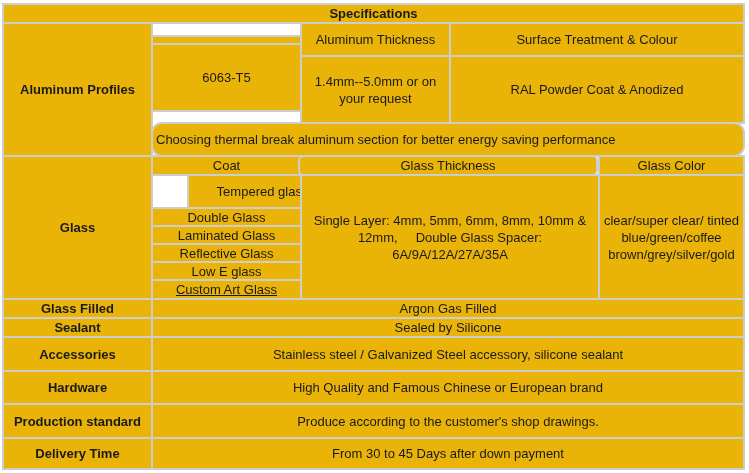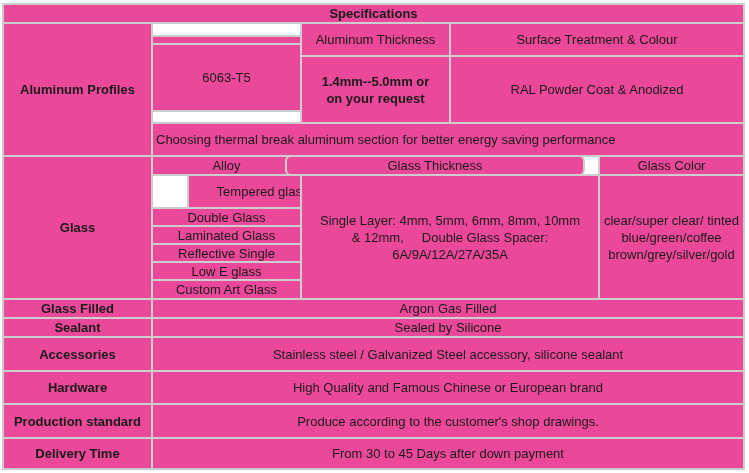--- a/index.html
+++ b/index.html
@@ -1,22 +1,22 @@
 <!DOCTYPE html>
 <html><head>
   <meta charset="utf-8">
   <style>
     html, body { margin: 0; padding: 0; background: #ffffff; }
     body { width: 749px; height: 473px; position: relative; overflow: hidden;
            font-family: "Liberation Sans", sans-serif; color: #1a1a1a; }
     .grid { position: absolute; left: 2px; top: 3px; width: 743px; height: 467px; }
     .cell { position: absolute; box-sizing: border-box; border: 2px solid #cdcdcd;
             display: flex; align-items: center; justify-content: center; text-align: center;
-            font-size: 13px; line-height: 17px; background: #ec4899; padding: 0 3px; }
-    .cell.left { justify-content: flex-start; text-align: center; }
+            font-size: 13px; line-height: 17px; background: #eab308; padding: 0 3px; }
+    .cell.left { justify-content: flex-start; text-align: center; border-radius: 11px; }
     .bold { font-weight: bold; }
     .title { font-weight: bold; font-size: 13px; }
   </style>
 </head>
 <body>
 
 <div class="grid">
 
   <div class="cell title" style="left:0;top:0;width:743px;height:21px;">
       <span>Specifications</span>
@@ -32,65 +32,65 @@
   <div class="cell" style="left:298px;top:19px;width:151px;height:35px;">
       <span>Aluminum Thickness</span>
     </div>
   <div class="cell" style="left:447px;top:19px;width:296px;height:35px;">
       <span>Surface Treatment &amp; Colour</span>
     </div>
 
   <div class="cell" style="left:149px;top:40px;width:151px;height:69px;">
       <span>6063-T5</span>
     </div>
-  <div class="cell" style="left:298px;top:52px;width:151px;height:69px;padding:0 10px;font-weight:bold;">
+  <div class="cell" style="left:298px;top:52px;width:151px;height:69px;padding:0 10px;">
       <span>1.4mm--5.0mm or on your request</span>
     </div>
   <div class="cell" style="left:447px;top:52px;width:296px;height:69px;">
       <span>RAL Powder Coat &amp; Anodized</span>
     </div>
 
   <div class="cell left" style="left:149px;top:119px;width:594px;height:35px;">
       <span>Choosing thermal break aluminum section for better energy saving performance</span>
     </div>
 
   <div class="cell bold" style="left:0;top:152px;width:151px;height:145px;">
       <span>Glass</span>
     </div>
 
   <div class="cell" style="left:149px;top:152px;width:151px;height:21px;">
-      <span>Alloy</span>
+      <span>Coat</span>
     </div>
-  <div class="cell" style="left:283px;top:152px;width:300px;height:21px;border-radius:6px;">
+  <div class="cell" style="left:296px;top:152px;width:300px;height:21px;border-radius:6px;">
       <span>Glass Thickness</span>
     </div>
   <div class="cell" style="left:596px;top:152px;width:147px;height:21px;">
       <span>Glass Color</span>
     </div>
 
   <div class="cell" style="left:149px;top:171px;width:151px;height:35px;margin-left:36px;">
       <span>Tempered glass</span>
     </div>
   <div class="cell" style="left:149px;top:204px;width:151px;height:20px;">
       <span>Double Glass</span>
     </div>
   <div class="cell" style="left:149px;top:222px;width:151px;height:20px;">
       <span>Laminated Glass</span>
     </div>
   <div class="cell" style="left:149px;top:240px;width:151px;height:20px;">
-      <span>Reflective Single</span>
+      <span>Reflective Glass</span>
     </div>
   <div class="cell" style="left:149px;top:258px;width:151px;height:20px;">
       <span>Low E glass</span>
     </div>
-  <div class="cell" style="left:149px;top:276px;width:151px;height:21px;">
+  <div class="cell" style="left:149px;top:276px;width:151px;height:21px;text-decoration:underline;">
       <span>Custom Art Glass</span>
     </div>
 
-  <div class="cell" style="left:298px;top:171px;width:300px;height:126px;padding:0 14px;white-space:pre-wrap;"><span>Single Layer: 4mm, 5mm, 6mm, 8mm, 10mm &amp; 12mm,     Double Glass Spacer: 6A/9A/12A/27A/35A</span></div>
+  <div class="cell" style="left:298px;top:171px;width:300px;height:126px;padding:0 8px;white-space:pre-wrap;"><span>Single Layer: 4mm, 5mm, 6mm, 8mm, 10mm &amp; 12mm,     Double Glass Spacer: 6A/9A/12A/27A/35A</span></div>
   <div class="cell" style="left:596px;top:171px;width:147px;height:126px;padding:0 0;">
       <span>clear/super clear/ tinted blue/green/coffee brown/grey/silver/gold</span>
     </div>
 
   <div class="cell bold" style="left:0;top:295px;width:151px;height:21px;">
       <span>Glass Filled</span>
     </div>
   <div class="cell" style="left:149px;top:295px;width:594px;height:21px;">
       <span>Argon Gas Filled</span>
     </div>

